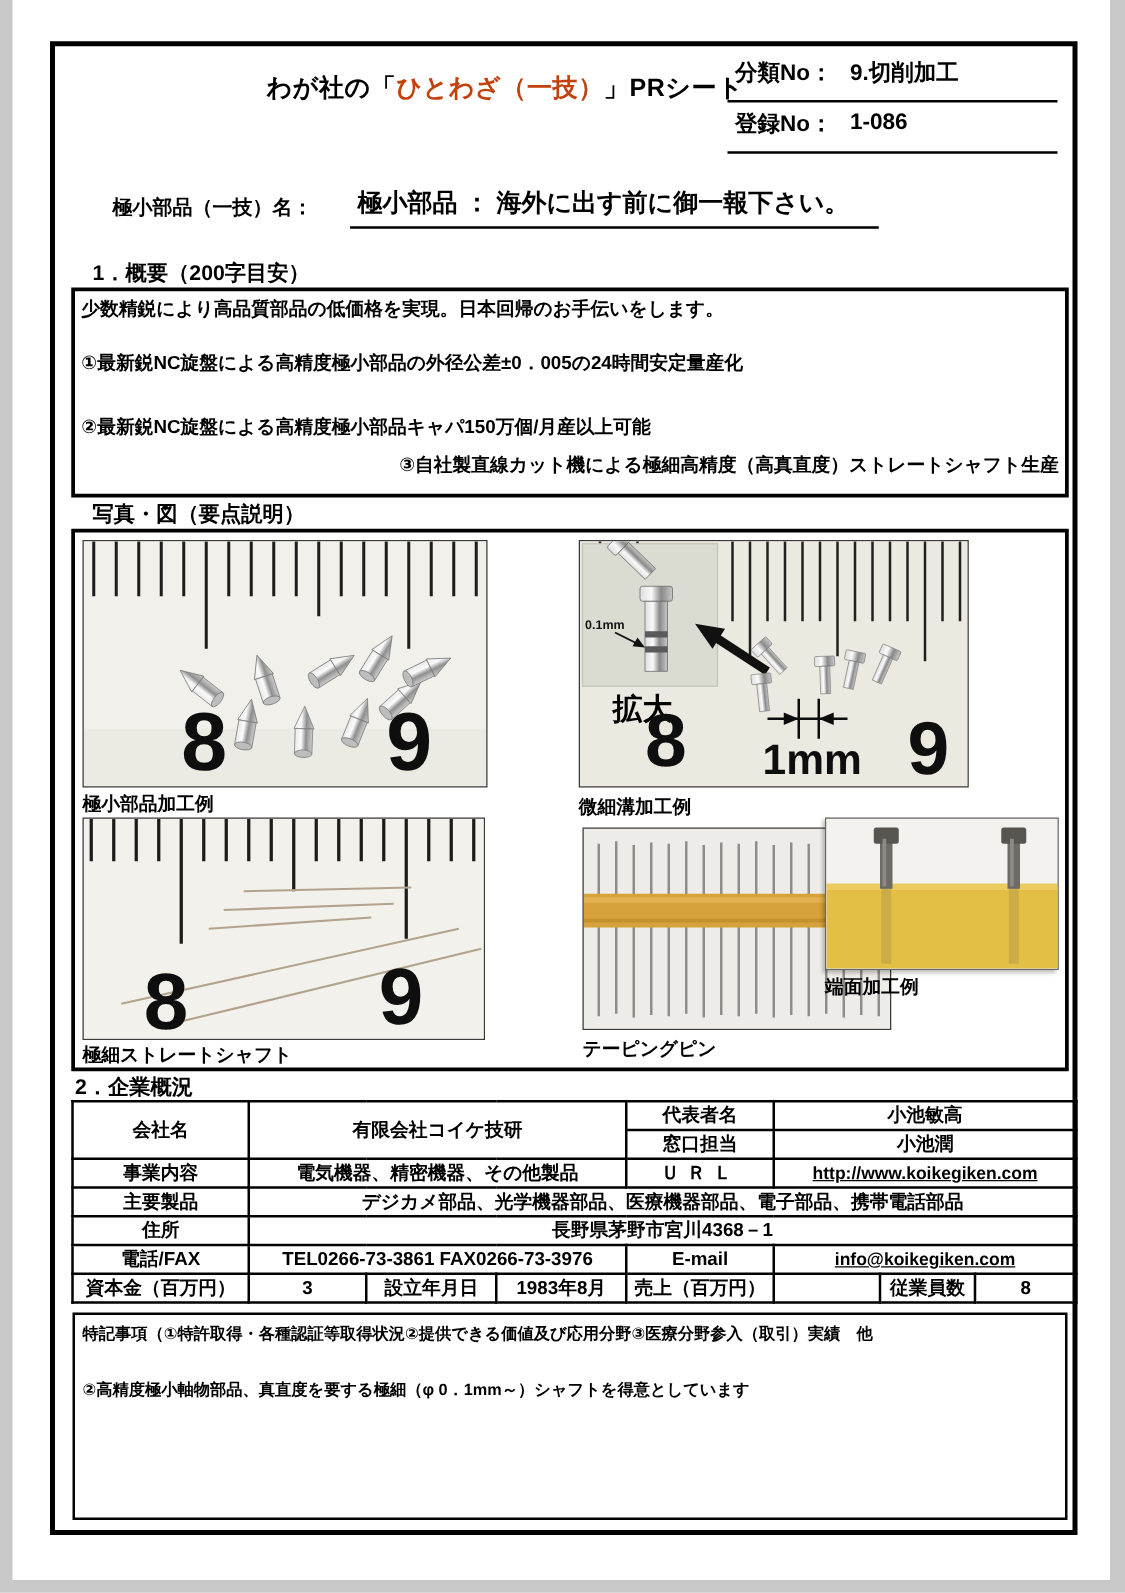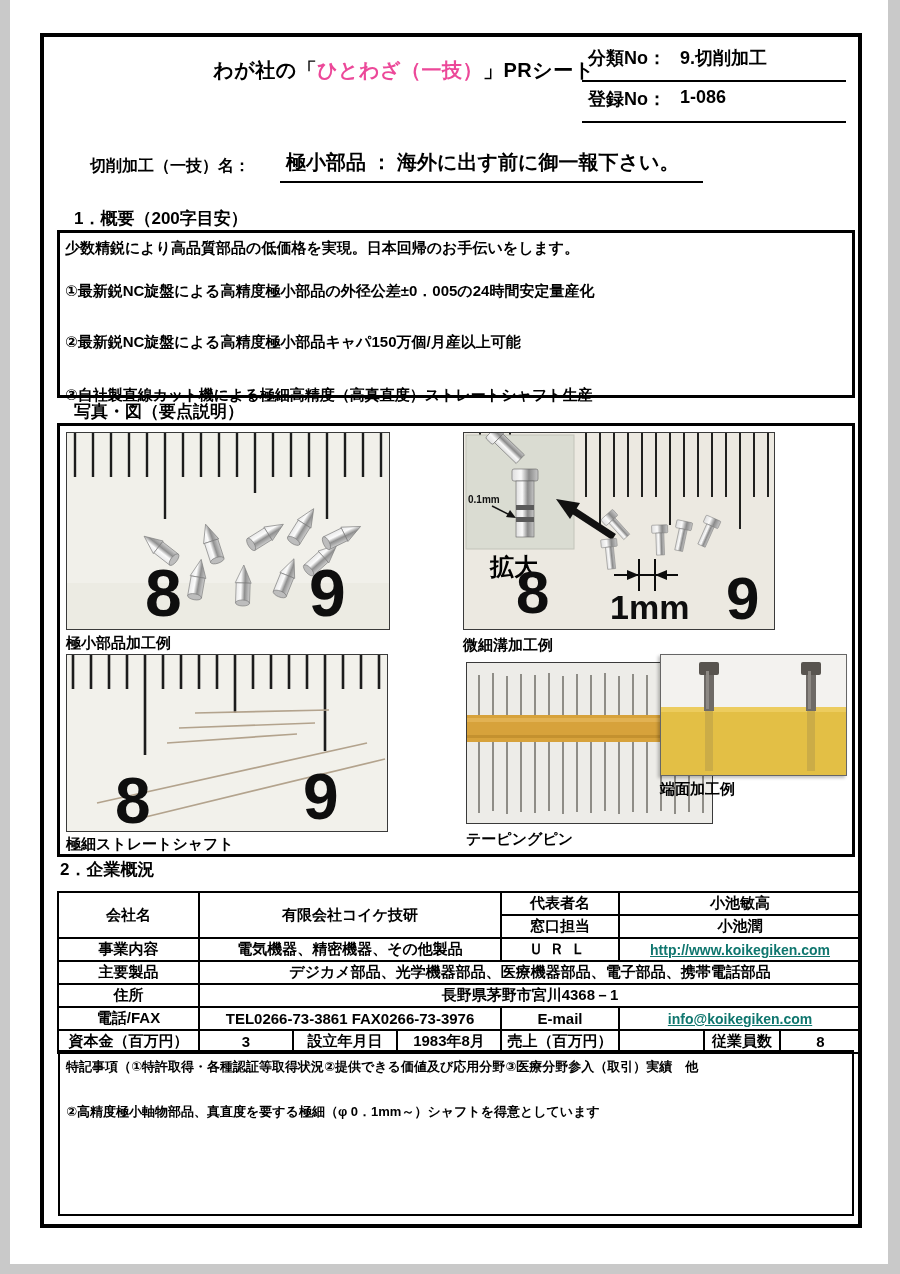--- a/index.html
+++ b/index.html
@@ -2,61 +2,61 @@
 <html><head>
 <meta charset="utf-8">
 <style>
   * { margin:0; padding:0; box-sizing:border-box; }
   html,body { width:900px; height:1274px; background:#c9c9c9; font-family:"Liberation Sans","DejaVu Sans",sans-serif; }
   .page { position:absolute; left:10px; top:0; width:878px; height:1264px; background:#ffffff; }
   .sheet { position:absolute; left:30px; top:33px; width:822px; height:1195px; border:4px solid #000; background:#fff; }
 
   
   .title { position:absolute; left:140px; top:20px; width:440px; text-align:center; font-size:20px; font-weight:bold; color:#000; letter-spacing:0.5px; }
-  .title .accent { color:#ec4899; }
+  .title .accent { color:#c2410c; }
   .hdr-right { position:absolute; left:538px; top:4px; width:264px; }
   .hdr-row { border-bottom:2px solid #000; padding:5px 2px 10px 6px; font-size:18px; font-weight:bold; display:flex; }
   .hdr-row .v { margin-left:14px; }
 
   
   .waza { position:absolute; left:46px; top:112px; display:flex; align-items:flex-end; gap:30px; }
   .waza-label { font-size:16px; font-weight:bold; padding-bottom:6px; }
   .waza-value { font-size:20px; font-weight:bold; border-bottom:2px solid #000; padding:0 24px 5px 6px; }
 
   .sec-heading { position:absolute; font-size:17px; font-weight:bold; }
 
   
   .overview-box { position:absolute; left:13px; top:193px; width:798px; height:168px; border:3px solid #000; padding:3px 5px; }
   .overview-box p { font-size:15px; font-weight:bold; line-height:19px; }
   .ov-l0 { margin:2px 0 0 0; }
   .ov-l1 { margin-top:24px; }
   .ov-l2 { margin-top:32px; }
-  .ov-l3 { margin-top:34px; }
+  .ov-l3 { margin-top:12px;text-align:right; }
 
   
   .photos-box { position:absolute; left:13px; top:386px; width:798px; height:434px; border:3px solid #000; }
   .photo { position:absolute; border:1px solid #3a3a3a; background:#f0efe9; overflow:hidden; }
   .p1 { left:6px; top:6px; width:324px; height:198px; }
   .p2 { left:403px; top:6px; width:312px; height:198px; }
   .p3 { left:6px; top:228px; width:322px; height:178px; }
   .p4 { left:406px; top:236px; width:247px; height:162px; }
   .p4inset { left:600px; top:228px; width:187px; height:122px; border:1px solid #666; box-shadow:-2px 2px 3px rgba(0,0,0,0.25); z-index:3; }
   .caption { position:absolute; font-size:15px; font-weight:bold; text-align:left; }
   .cap1 { left:6px;  top:208px; width:324px; }
   .cap2 { left:403px; top:210px; width:250px; }
   .cap3 { left:6px;  top:409px; width:322px; }
   .cap4 { left:406px; top:404px; width:247px; }
   .cap4i { left:600px; top:354px; width:187px; }
 
   
-  table.company { position:absolute; left:13px; top:843px; width:803px; border-collapse:collapse; table-layout:fixed;margin-top:11px; }
+  table.company { position:absolute; left:13px; top:843px; width:803px; border-collapse:collapse; table-layout:fixed; }
   table.company td { border:2px solid #000; height:21px; font-size:15px; font-weight:bold; text-align:center; padding:1px 2px; overflow:hidden; white-space:nowrap; }
   td.left { text-align:left; padding-left:6px; }
   td.url-label { letter-spacing:6px; }
-  a.doc-link { color:#0f766e; text-decoration:underline; font-size:14px; font-weight:bold; }
+  a.doc-link { color:#000000; text-decoration:underline; font-size:14px; font-weight:bold; }
 
   
   .notes-box { position:absolute; left:14px; top:1013px; width:796px; height:166px; border:2px solid #000; padding:4px 6px; }
   .notes-box p { font-size:13px; font-weight:bold; line-height:21px; }
   .nt-l1 { margin-top:24px; }
 
   svg text { font-family:"Liberation Sans","DejaVu Sans",sans-serif; }
 </style>
 </head>
 <body>
@@ -72,21 +72,21 @@
         <span>分類No：</span>
         <span class="v">9.切削加工</span>
       </div>
       <div class="hdr-row">
         <span>登録No：</span>
         <span class="v">1-086</span>
       </div>
     </div>
 
     <div class="waza">
-      <span class="waza-label">切削加工（一技）名：</span>
+      <span class="waza-label">極小部品（一技）名：</span>
       <span class="waza-value">極小部品 ： 海外に出す前に御一報下さい。</span>
     </div>
 
     <div class="sec-heading" style="left:30px; top:170px;">1．概要（200字目安）</div>
     <div class="overview-box">
       <p class="ov-l0">少数精鋭により高品質部品の低価格を実現。日本回帰のお手伝いをします。</p>
       <p class="ov-l1">①最新鋭NC旋盤による高精度極小部品の外径公差±0．005の24時間安定量産化</p>
       <p class="ov-l2">②最新鋭NC旋盤による高精度極小部品キャパ150万個/月産以上可能</p>
       <p class="ov-l3">③自社製直線カット機による極細高精度（高真直度）ストレートシャフト生産</p>
     </div>

